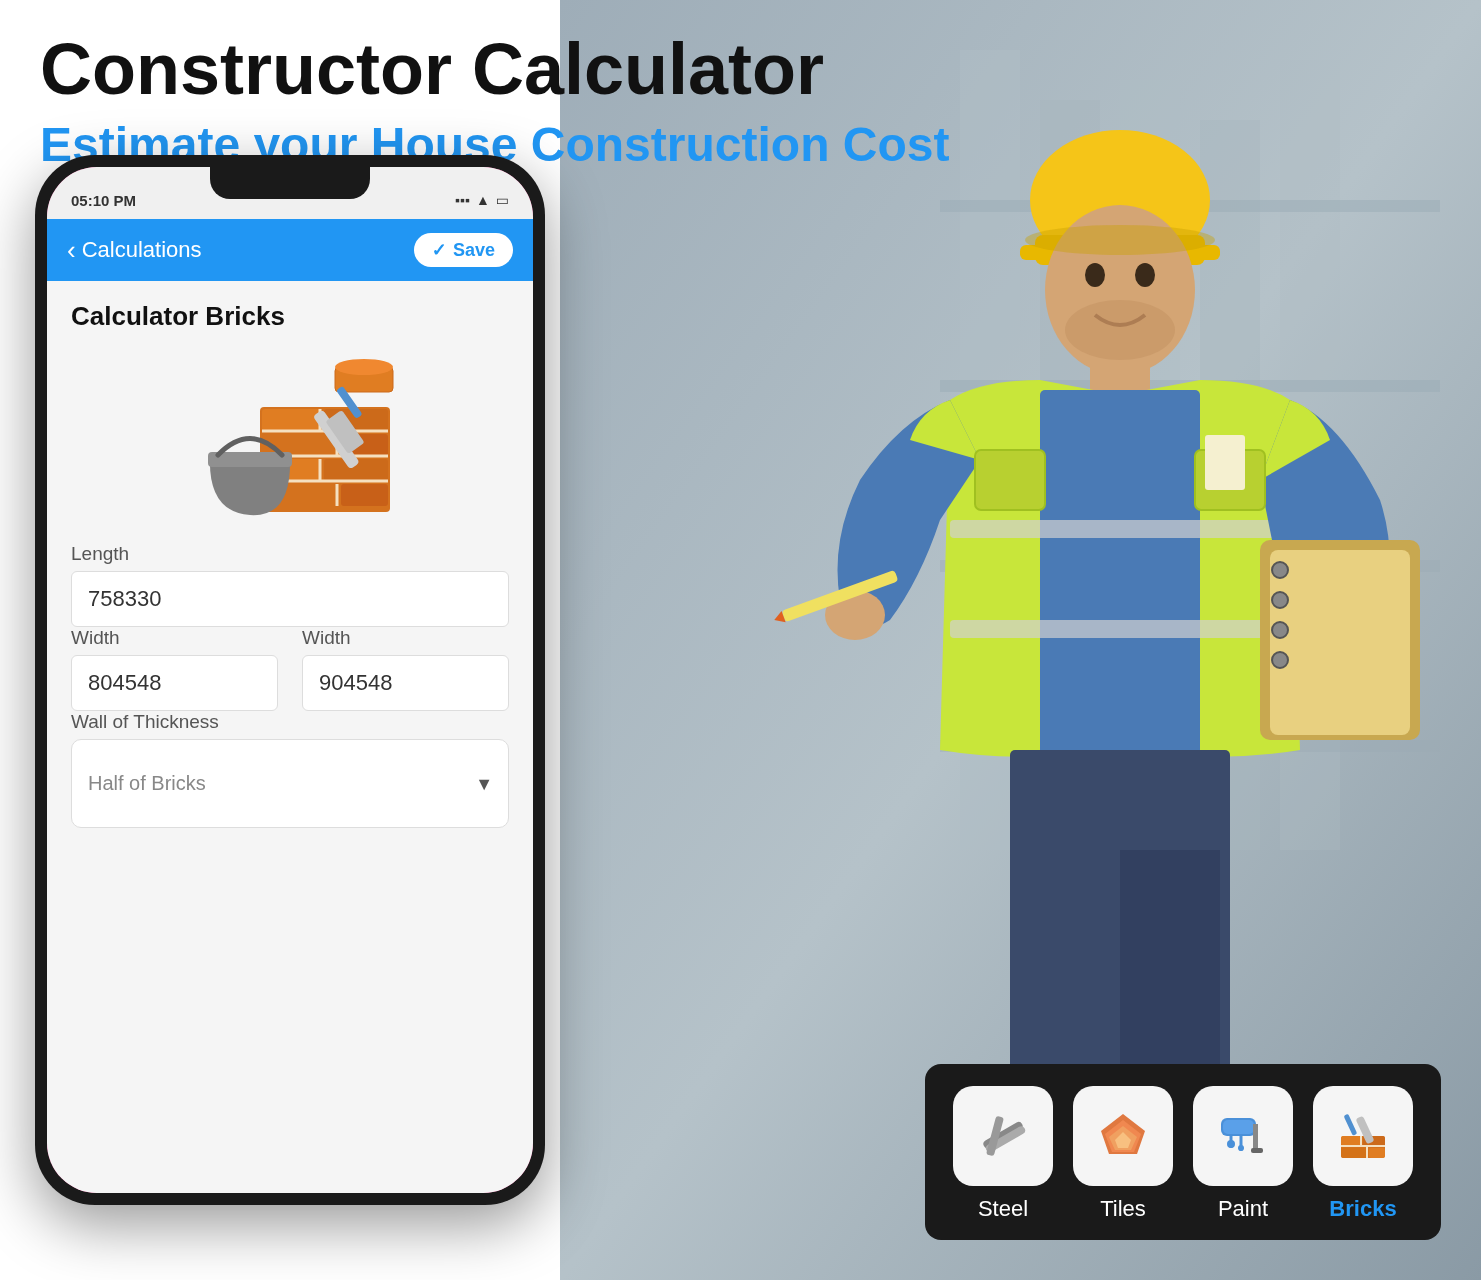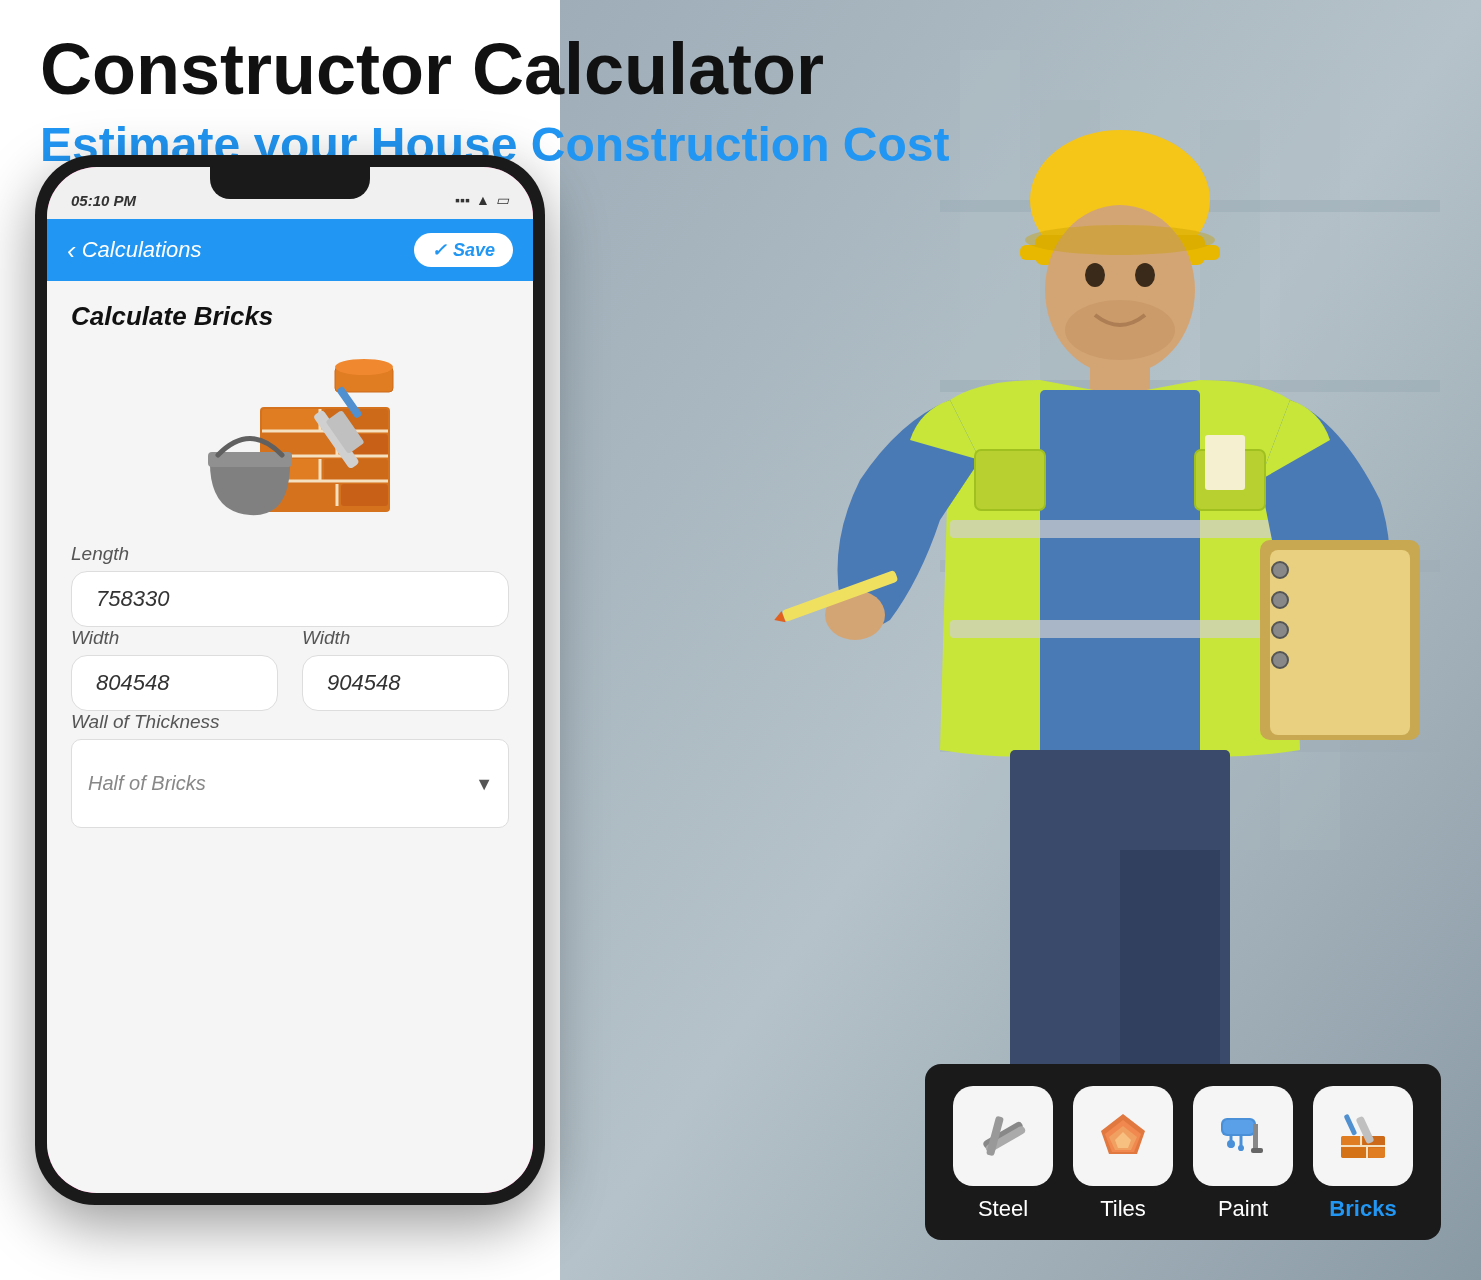--- a/index.html
+++ b/index.html
@@ -66,21 +66,20 @@
       box-shadow: 0 20px 60px rgba(0,0,0,0.4);
       position: relative;
     }
     .phone-inner {
       width: 100%;
       height: 100%;
       background: #ec4899;
       border-radius: 50px;
       overflow: hidden;
       position: relative;
-      font-style: italic;
     }
 
     
     .phone-notch {
       position: absolute;
       top: 0;
       left: 50%;
       transform: translateX(-50%);
       width: 160px;
       height: 32px;
@@ -191,22 +190,22 @@
     .field-label {
       font-size: 19px;
       color: #555;
       margin-bottom: 6px;
       margin-top: 14px;
     }
     .field-input {
       width: 100%;
       background: #fff;
       border: 1.5px solid #ddd;
-      border-radius: 16px;
-      padding: 14px 24px;
+      border-radius: 6px;
+      padding: 14px 16px;
       font-size: 22px;
       color: #333;
     }
 
     .two-col {
       display: flex;
       gap: 24px;
       margin-top: 0;
     }
     .two-col .field-group {
@@ -411,21 +410,21 @@
           <span>Calculations</span>
         </div>
         <div class="nav-save-btn">
           <span>✓</span>
           <span>Save</span>
         </div>
       </div>
 
       <div class="phone-content">
 
-        <div class="calc-title">Calculate Bricks</div>
+        <div class="calc-title">Calculator Bricks</div>
 
         <div class="brick-image-area">
           <svg viewBox="0 0 220 175" width="220" height="175">
 
             <rect x="80" y="60" width="130" height="105" rx="4" fill="#d4721e"></rect>
 
             <rect x="82" y="62" width="58" height="22" rx="3" fill="#e07d22"></rect>
             <rect x="144" y="62" width="64" height="22" rx="3" fill="#cc6a1a"></rect>
 
             <rect x="82" y="87" width="75" height="22" rx="3" fill="#d4721e"></rect>

